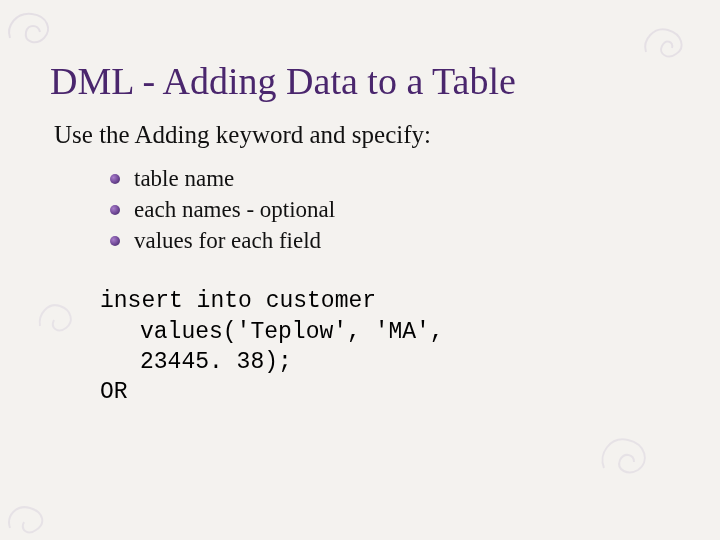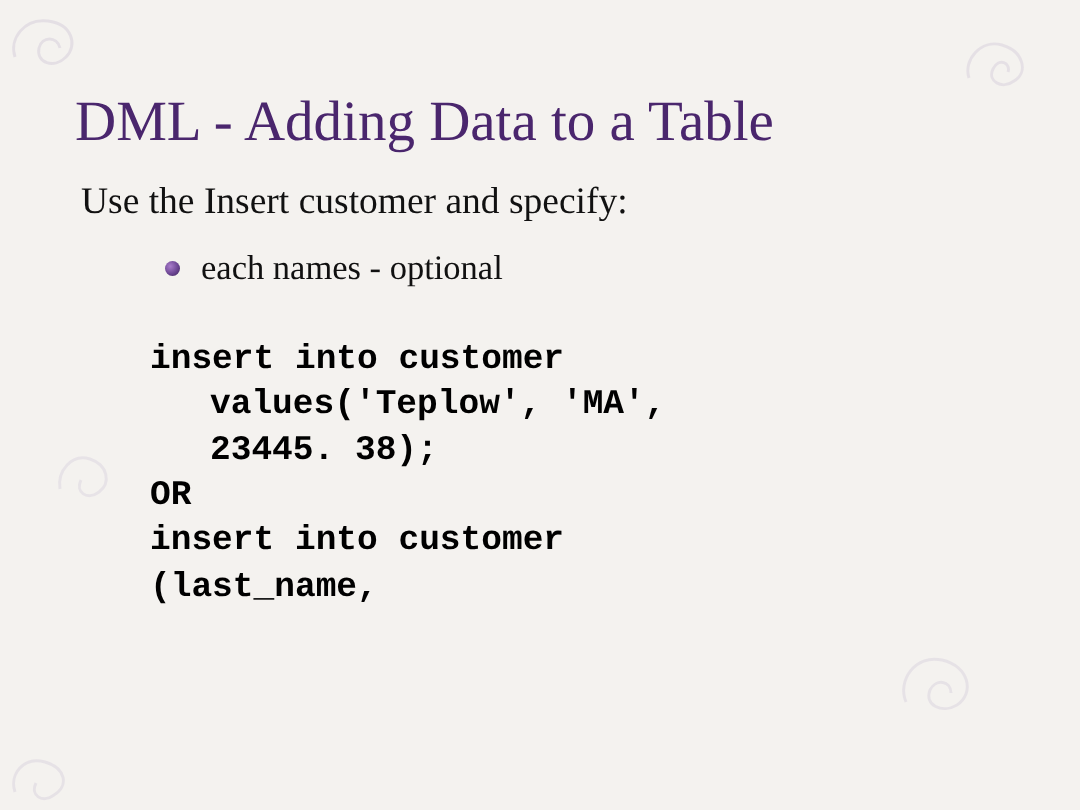--- a/index.html
+++ b/index.html
@@ -60,21 +60,21 @@
     left: 0;
     top: 11px;
     width: 10px;
     height: 10px;
     background: radial-gradient(circle at 35% 35%, #a97dcb 0%, #6c4693 55%, #3a2356 100%);
     border-radius: 50%;
   }
   .code-block {
     font-family: "Courier New", Courier, monospace;
     font-size: 23px;
-    font-weight: bold;
+    font-weight: normal;
     color: #000;
     margin-left: 50px;
     line-height: 1.32;
   }
   .code-block .cont { padding-left: 40px; display: block; }
 </style>
 </head>
 <body>
 
 <div class="swirl" style="left:2px; top:2px;">
@@ -100,26 +100,27 @@
 <div class="swirl" style="left:4px; bottom:2px;">
   <svg width="48" height="38" viewBox="0 0 48 38">
     <path d="M6 28 C2 16, 12 4, 26 8 C40 12, 42 24, 32 30 C24 36, 16 30, 20 22" fill="none" stroke="#c0b4cd" stroke-width="2"></path>
   </svg>
 </div>
 
 <div class="slide">
 
   <h1 class="title">DML - Adding Data to a Table</h1>
 
-  <p class="body-text">Use the Insert customer and specify:</p>
+  <p class="body-text">Use the Adding keyword and specify:</p>
 
   <ul class="bullets">
+    <li><span>table name</span></li>
     <li><span>each names - optional</span></li>
+    <li><span>values for each field</span></li>
   </ul>
 
   <div class="code-block">
     <div>insert into customer</div>
     <span class="cont">values('Teplow', 'MA', 23445. 38);</span>
     <div>OR</div>
-    <div>insert into customer (last_name,</div>
   </div>
 
 </div>
 
 </body></html>

